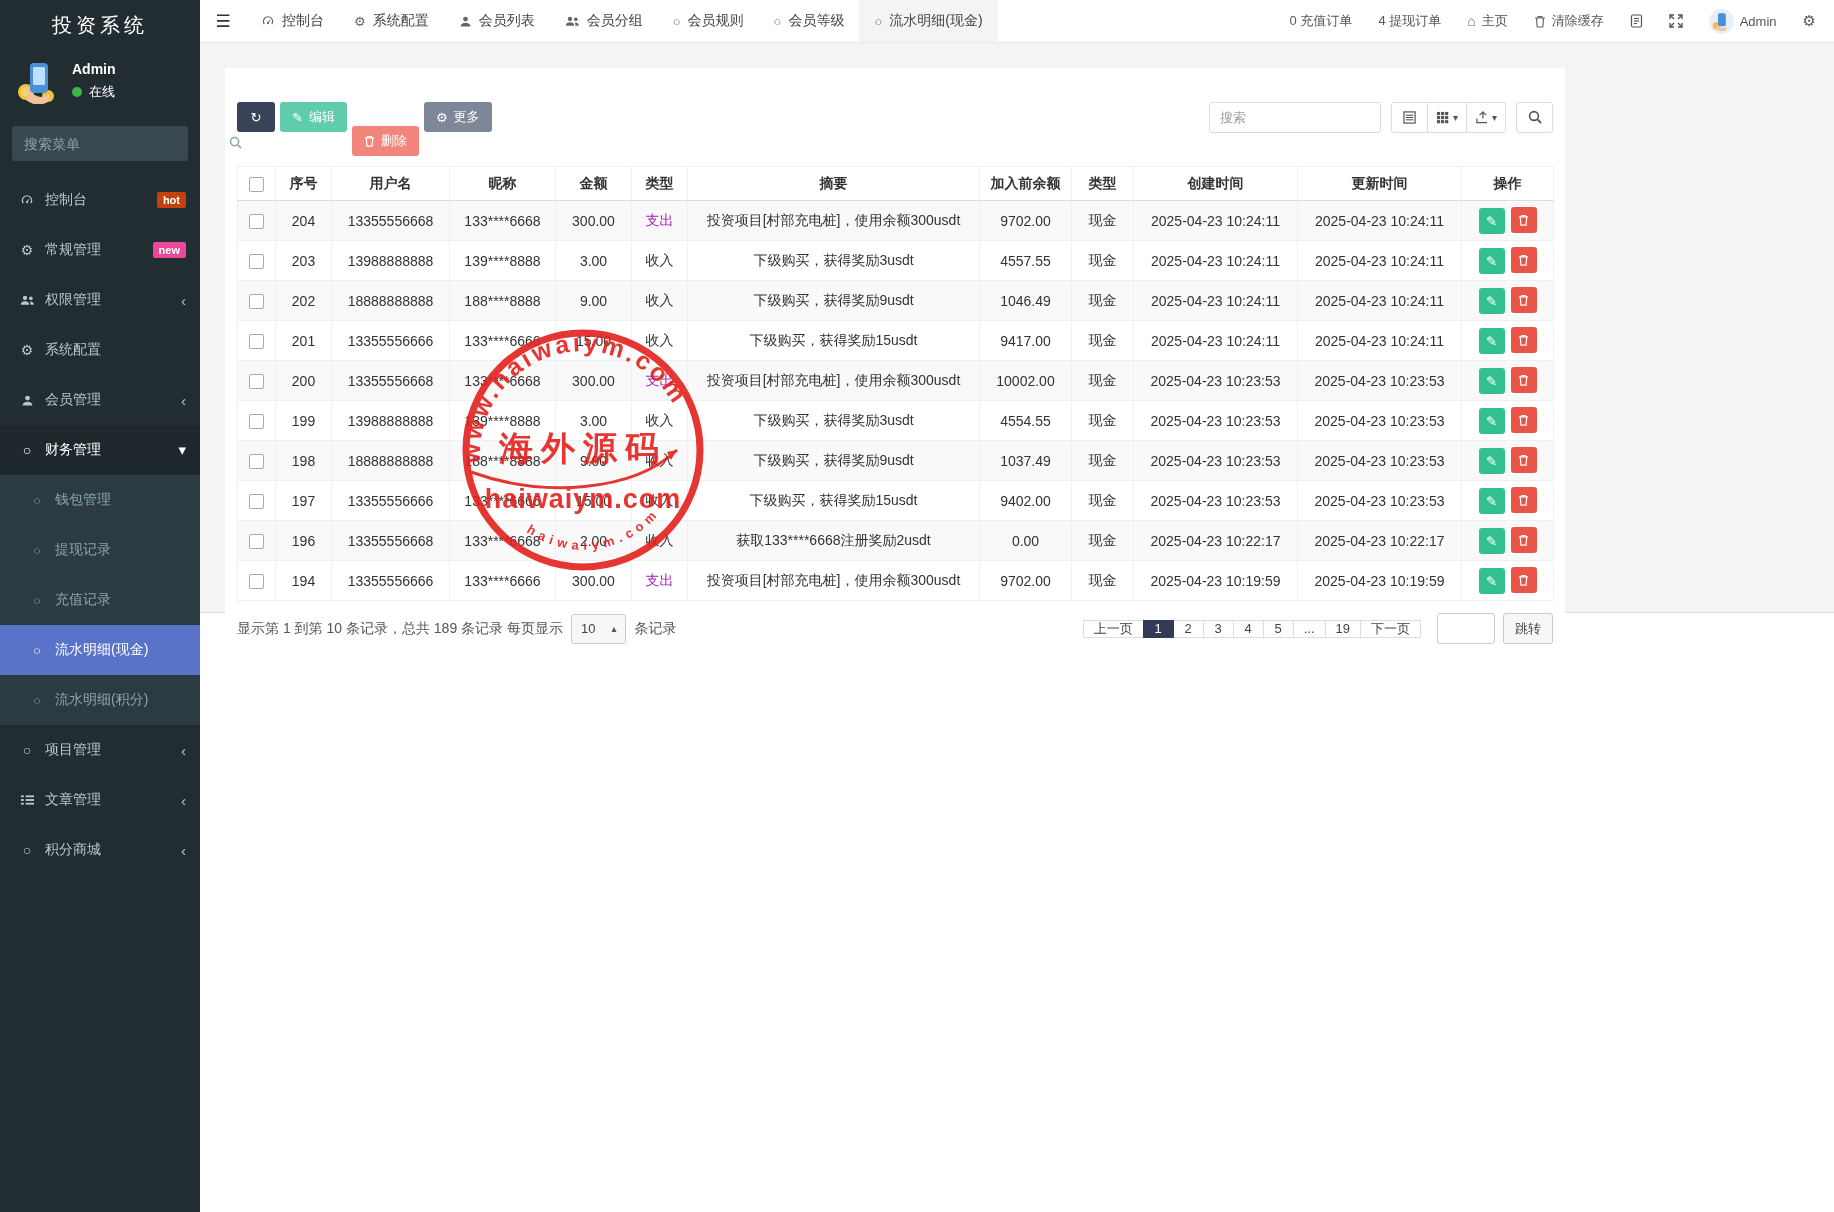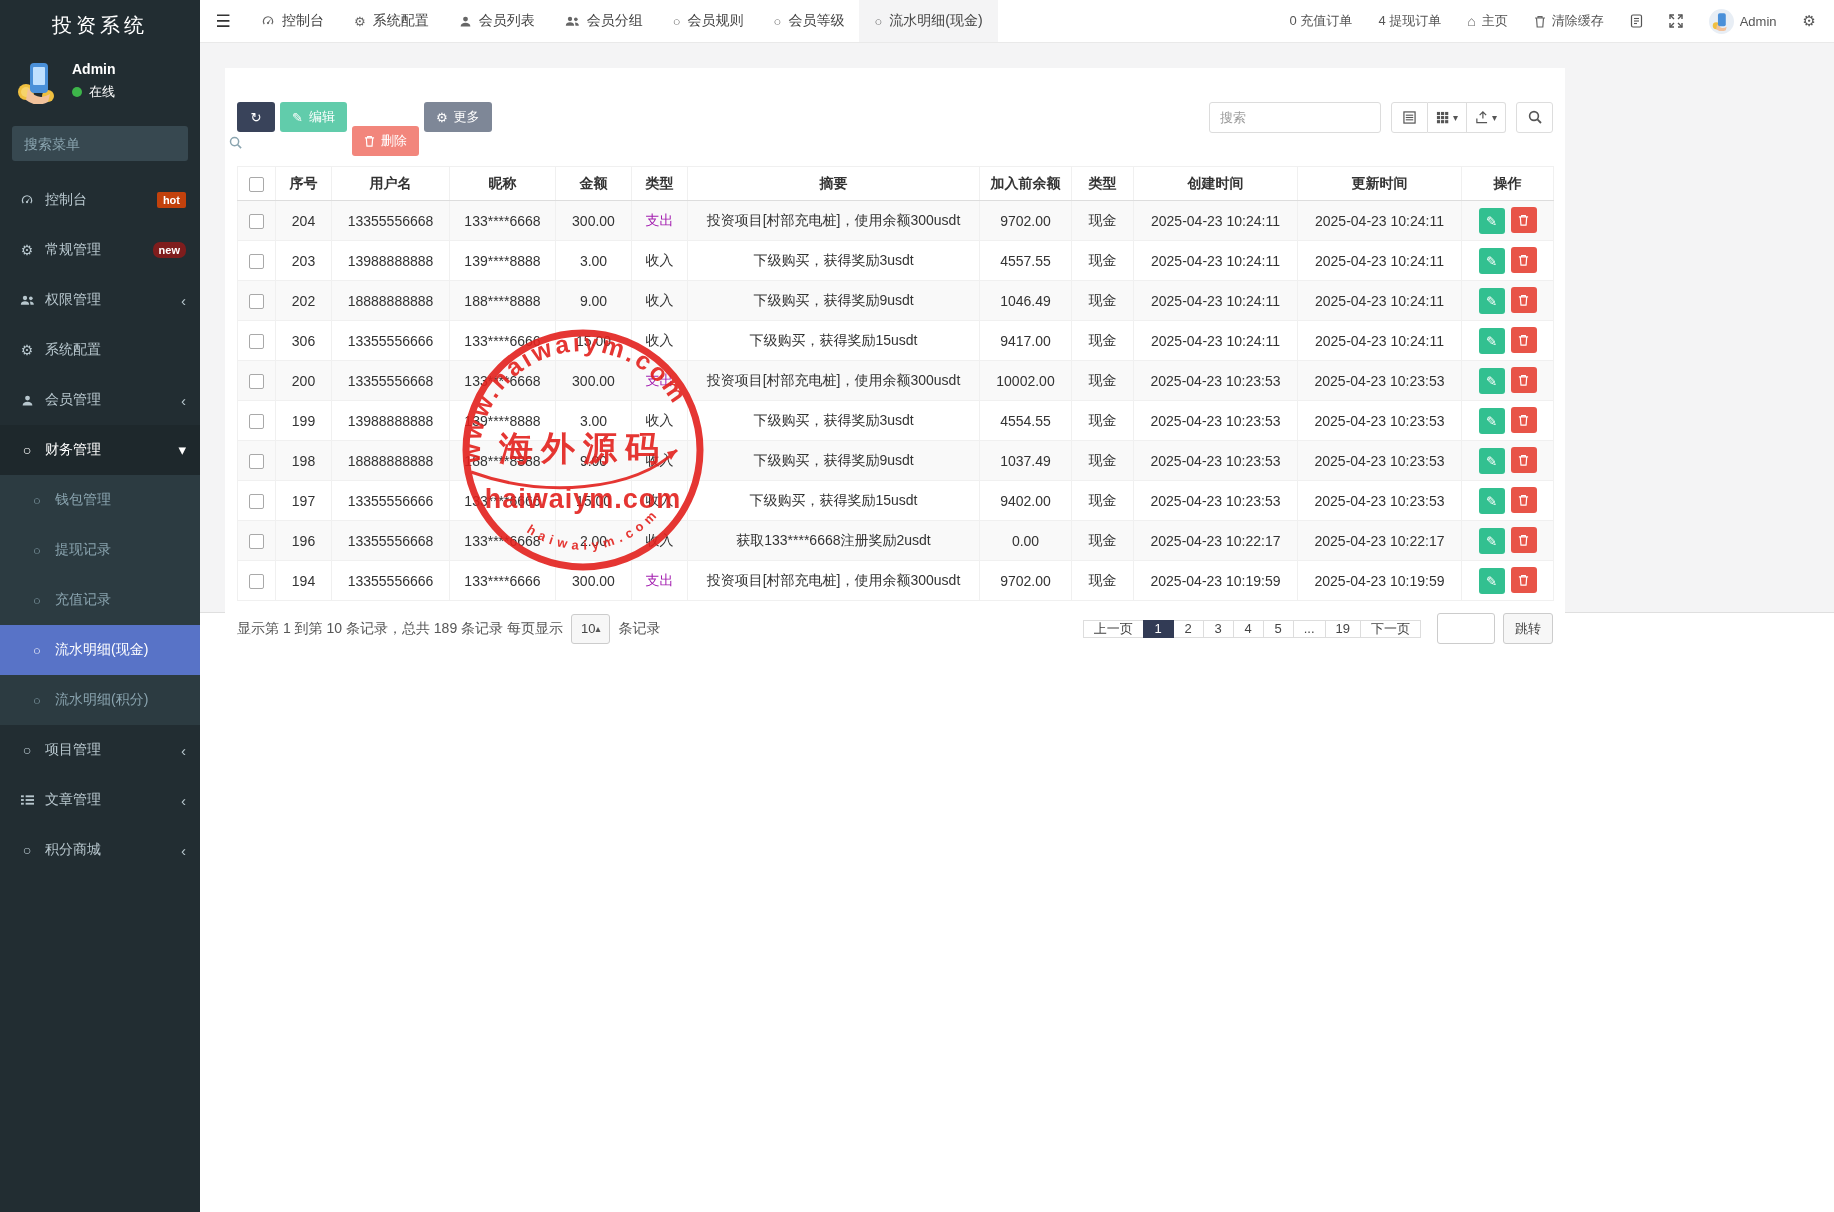--- a/index.html
+++ b/index.html
@@ -18,21 +18,21 @@
   .side-search{margin:10px 12px 14px;height:35px;background:#374850;border-radius:3px;display:flex;align-items:center;gap:12px;}
   .side-search input{flex:1;background:transparent;border:0;outline:0;color:#ccc;font-size:14px;padding:0 12px;font-family:inherit;}
   .side-search input::placeholder{color:#8aa4af;}
   .side-search .s-btn{width:34px;text-align:center;color:#8aa4af;}
   .menu-item{height:50px;display:flex;align-items:center;padding:0 14px 0 16px;color:#b8c7ce;font-size:14px;cursor:pointer;}
   .menu-item .mi-icon{width:22px;margin-right:7px;display:inline-flex;justify-content:center;color:#b8c7ce;font-size:14px;}
   .menu-item.expanded{background:#1e282c;color:#fff;}
   .menu-item.expanded .mi-icon{color:#fff;}
   .mi-badge{margin-left:auto;font-size:11px;font-weight:bold;color:#fff;border-radius:2px;padding:2px 6px;}
   .mi-badge.hot{background:#c2410c;}
-  .mi-badge.new{background:#7f1d1d;border-radius:7px;}
+  .mi-badge.new{background:#ec4899;}
   .mi-chevron{margin-left:auto;color:#b8c7ce;font-size:15px;}
   .menu-item.expanded .mi-chevron{color:#fff;}
   .submenu{background:#2c3b41;}
   .submenu .menu-item{padding-left:26px;color:#8aa4af;}
   .submenu .menu-item .mi-icon{color:#8aa4af;font-size:13px;}
   .submenu .menu-item.active{background:#5873c7;color:#fff;}
   .submenu .menu-item.active .mi-icon{color:#fff;}
 
   
   .main{position:absolute;left:200px;top:0;width:1634px;height:1212px;background:#fff;}
@@ -76,21 +76,21 @@
   tbody td{height:40px;}
   tbody tr:nth-child(odd){background:#f9f9f9;}
   .t-out{color:#a21caf;}
   input[type=checkbox]{appearance:none;width:15px;height:15px;border:1px solid #a9a9a9;border-radius:2px;background:#fff;margin:0;vertical-align:middle;cursor:pointer;}
   .act-btn{width:26px;height:26px;border:0;border-radius:3px;color:#fff;display:inline-flex;align-items:center;justify-content:center;cursor:pointer;margin:0 3px;}
   .act-edit{background:#32c090;}
   .act-del{background:#e85448;}
 
   
   .table-footer{display:flex;align-items:center;margin-top:12px;font-size:14px;color:#555;}
-  .pagesize{display:inline-flex;align-items:center;gap:0;height:30px;border:1px solid #ccc;border-radius:3px;background:#f7f7f7;padding:0 9px;margin:0 8px;color:#444;cursor:pointer;font-size:13px;}
+  .pagesize{display:inline-flex;align-items:center;gap:16px;height:30px;border:1px solid #ccc;border-radius:3px;background:#f7f7f7;padding:0 9px;margin:0 8px;color:#444;cursor:pointer;font-size:13px;}
   .pager{margin-left:auto;display:flex;align-items:center;}
   .page-btn{height:18px;min-width:31px;padding:0 10px;border:1px solid #ddd;background:#fff;color:#444;font-size:13px;display:inline-flex;align-items:center;justify-content:center;cursor:pointer;margin-left:-1px;font-family:inherit;}
   .page-btn.active{background:#323b55;color:#fff;border-color:#323b55;position:relative;z-index:1;}
   .jump-input{width:58px;height:31px;border:1px solid #ccc;border-radius:3px;margin-left:16px;outline:0;padding:0 6px;font-family:inherit;}
   .jump-btn{height:31px;border:1px solid #ccc;border-radius:3px;background:#f7f7f7;color:#444;font-size:13px;padding:0 11px;margin-left:8px;cursor:pointer;font-family:inherit;}
 
   
   .watermark{position:absolute;left:433px;top:300px;width:300px;height:300px;z-index:50;pointer-events:none;opacity:.9;}
 </style>
 </head>
@@ -470,21 +470,21 @@
               <td><button class="act-btn act-edit">
                   <span>✎</span>
                 </button><button class="act-btn act-del">
                   <svg width="11" height="12" viewBox="0 0 12 13">
                     <path d="M1 3h10M4 3V1.6h4V3M2.5 3l.7 9h5.6l.7-9" fill="none" stroke="#fff" stroke-width="1.3"></path>
                   </svg>
                 </button></td>
             </tr>
             <tr>
               <td><input type="checkbox" style=""></td>
-              <td>306</td>
+              <td>201</td>
               <td>13355556666</td>
               <td>133****6666</td>
               <td>15.00</td>
               <td>收入</td>
               <td>下级购买，获得奖励15usdt</td>
               <td>9417.00</td>
               <td>现金</td>
               <td>2025-04-23 10:24:11</td>
               <td>2025-04-23 10:24:11</td>
               <td><button class="act-btn act-edit">

